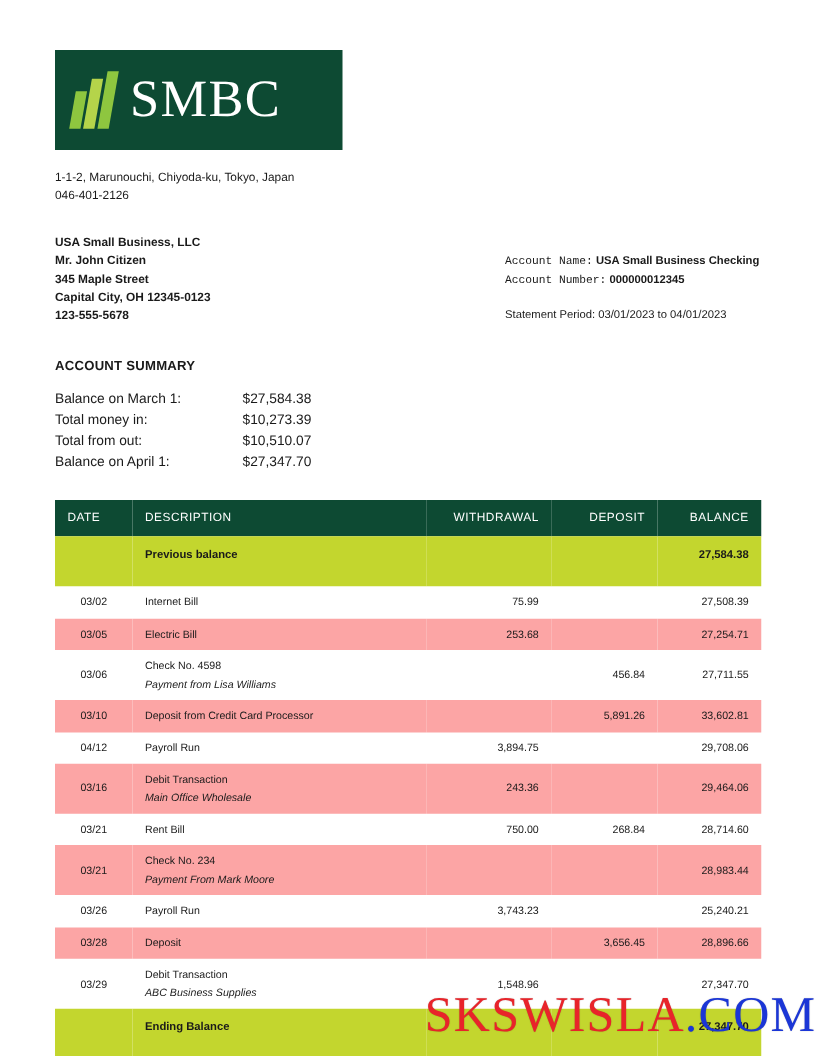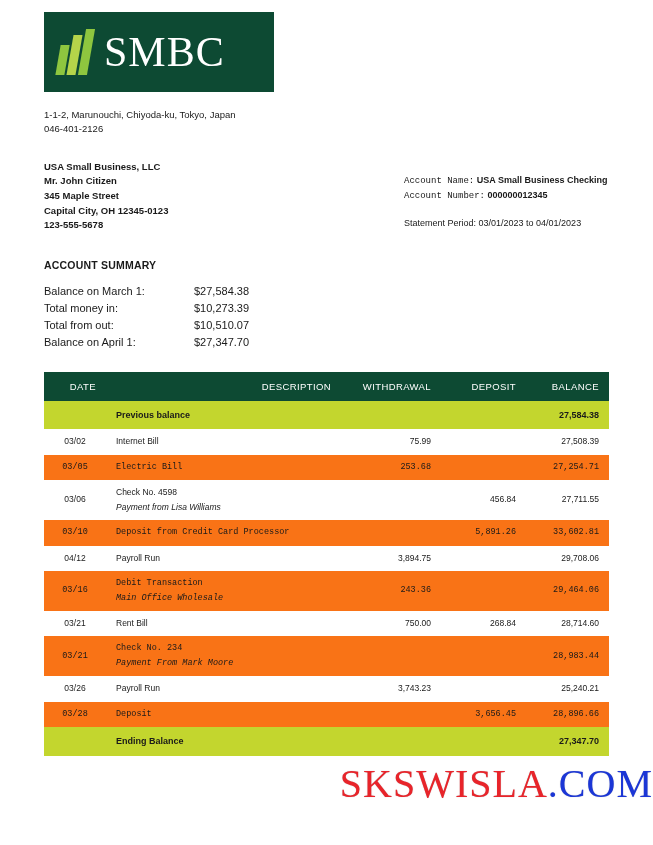--- a/index.html
+++ b/index.html
@@ -18,21 +18,21 @@
   .page {
     position: relative;
     width: 653px;
     height: 845px;
     box-sizing: border-box;
     padding: 0 44px;
   }
 
   
   .logo-block {
-    margin-top: 12px;
+    margin-top: 40px;
     width: 230px;
     height: 80px;
     background: #0d4a33;
     display: flex;
     align-items: center;
     padding-left: 14px;
     box-sizing: border-box;
   }
   .logo-mark {
     width: 34px;
@@ -113,47 +113,47 @@
     font-size: 8.5px;
     table-layout: fixed;
   }
   .txn thead th {
     background: #0d4a33;
     color: #ffffff;
     font-size: 9.5px;
     font-weight: normal;
     letter-spacing: .4px;
     padding: 9px 10px;
-    text-align: right;
+    text-align: left;
   }
   .txn thead th.num { text-align: right; }
   .txn col.c-date { width: 62px; }
   .txn col.c-desc { width: 235px; }
   .txn col.c-wd   { width: 100px; }
   .txn col.c-dep  { width: 85px; }
   .txn col.c-bal  { width: 83px; }
 
   .txn tbody td {
     padding: 7px 10px;
     vertical-align: middle;
     line-height: 1.35;
   }
-  .txn tbody tr.alt td { background: #f97316; font-family: Liberation Mono, monospace; }
+  .txn tbody tr.alt td { background: #fca5a5; }
   .txn tbody td.date { text-align: center; }
   .txn tbody td.num { text-align: right; }
   .txn tbody td.desc .sub {
     display: block;
     font-style: italic;
     margin-top: 3px;
   }
   .txn tbody tr.hl td {
     background: #c3d62e;
     font-weight: bold;
     padding-top: 8px;
-    padding-bottom: 8px;
+    padding-bottom: 20px;
   }
   .txn tbody tr.hl td.desc { font-size: 9px; }
   .txn tbody tr.hl td.num { font-size: 9px; }
 
   
   .watermark {
     position: absolute;
     left: 0;
     right: 0;
     top: 748px;
@@ -353,20 +353,30 @@
       <tr class="alt">
         <td class="date">03/28</td>
         <td class="desc">
           <span>Deposit</span>
         </td>
         <td class="num"></td>
         <td class="num">3,656.45</td>
         <td class="num">28,896.66</td>
       </tr>
 
+      <tr>
+        <td class="date">03/29</td>
+        <td class="desc">
+          <span>Debit Transaction</span>
+          <span class="sub">ABC Business Supplies</span>
+        </td>
+        <td class="num">1,548.96</td>
+        <td class="num"></td>
+        <td class="num">27,347.70</td>
+      </tr>
 
       <tr class="hl">
         <td class="date"></td>
         <td class="desc">Ending Balance</td>
         <td class="num"></td>
         <td class="num"></td>
         <td class="num">27,347.70</td>
       </tr>
     </tbody>
   </table>

